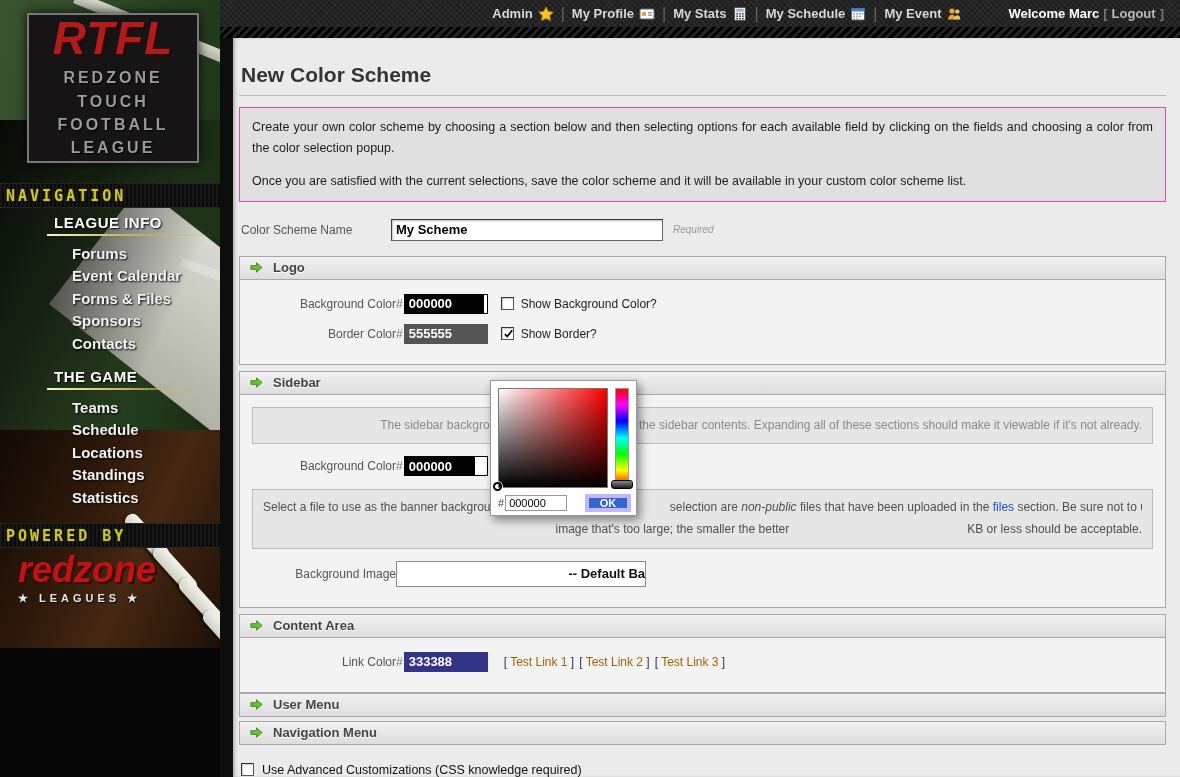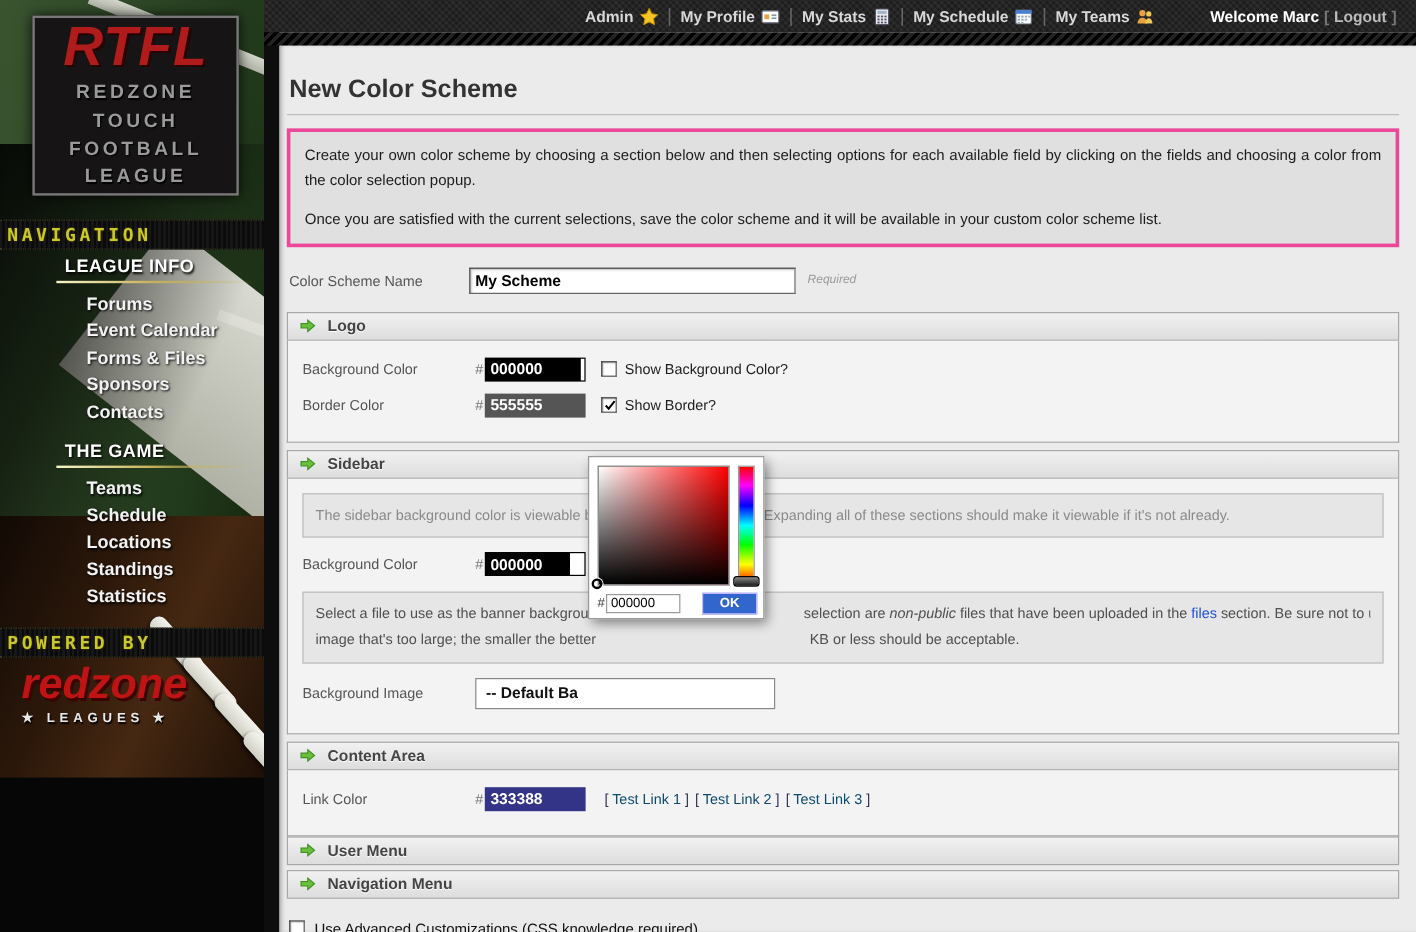--- a/index.html
+++ b/index.html
@@ -70,36 +70,36 @@
   .tb-icon{width:16px;height:16px;display:inline-block;}
   .topstrip{position:absolute;left:220px;top:27px;width:960px;height:11px;
             background:repeating-linear-gradient(135deg,#000 0 3px,#232323 3px 6px);z-index:10;}
 
   
   .content{position:absolute;left:233px;top:38px;width:947px;height:739px;background:#ebebeb;
            padding:20px 14px 0 6px;box-shadow:inset 3px 0 4px -2px rgba(0,0,0,.35);}
   .page-title{font-size:21px;font-weight:bold;color:#333;margin:5px 0 8px 2px;}
   .title-hr{border:none;border-top:1px solid #bbb;margin:0 0 11px 0;}
 
-  .infobox{background:#e0e0e0;border:3px solid #ec4899;padding:9px 12px;color:#1c1c1c;
+  .infobox{background:#e0e0e0;border:1px solid #ec4899;padding:9px 12px;color:#1c1c1c;
            font-size:12.5px;line-height:1.65;text-align:justify;}
   .infobox .p2{margin-top:13px;}
 
   .name-row{display:flex;align-items:center;margin:17px 0 15px 2px;}
   .flabel{display:inline-block;width:150px;color:#555;font-size:12px;flex:none;}
   .name-input{width:272px;height:22px;border:1px solid #666;border-top-color:#333;border-left-color:#444;
               background:#fff;font-family:"Liberation Sans",sans-serif;font-size:13px;font-weight:600;
               color:#000;padding:1px 4px;box-shadow:inset 1px 1px 2px rgba(0,0,0,.25);}
   .required{font-style:italic;color:#999;font-size:10px;margin-left:10px;}
 
   .sechead{display:flex;align-items:center;background:linear-gradient(#f1f1f1,#dddddd);
            border:1px solid #a8a8a8;height:24px;padding-left:9px;cursor:pointer;}
   .sechead .arrow{width:15px;height:15px;margin-right:9px;flex:none;}
   .sechead .sectitle{font-weight:bold;font-size:13px;color:#444;text-shadow:0 1px 0 #fff;}
-  .secbody{border:1px solid #a8a8a8;border-top:none;background:#f3f3f3;padding:4px 10px 10px 10px;}
+  .secbody{border:1px solid #a8a8a8;border-top:none;background:#f3f3f3;padding:4px 10px 10px 10px;text-align:right;}
   .sec-gap{height:6px;}
   .collapsed{margin-top:4px;}
 
   .crow{display:flex;align-items:center;margin:10px 0 10px 2px;}
   .hash{color:#777;font-size:12px;margin-right:1px;}
   .hexbox{width:84px;height:20px;display:flex;align-items:center;padding-left:5px;
           font-size:13px;font-weight:bold;color:#fff;cursor:pointer;position:relative;flex:none;}
   .hexbox .caret{position:absolute;right:1px;top:1px;bottom:1px;background:#fff;}
   .caret-thin{width:3px;}
   .caret-wide{width:12px;}
@@ -116,21 +116,21 @@
   .note-spacer1{display:inline-block;width:166px;}
   .note-spacer2{display:inline-block;width:178px;}
   .note-italic{font-style:italic;}
   .note-link{color:#1d4ed8;text-decoration:none;cursor:pointer;}
 
   .select-box{width:250px;height:26px;line-height:24px;border:1px solid #888;background:#fff;
               font-size:13px;font-weight:600;color:#111;padding-left:8px;cursor:pointer;flex:none;}
 
   .testlinks{margin-left:16px;font-size:12px;color:#333355;display:flex;gap:5px;}
   .tl-group{white-space:nowrap;}
-  .tl-link{color:#0c4a6e;text-decoration:none;cursor:pointer;}
+  .tl-link{color:#a16207;text-decoration:none;cursor:pointer;}
 
   .adv-row{display:flex;align-items:center;margin:18px 0 0 2px;}
   .adv-cb{margin-left:0;}
   .adv-label{margin-left:8px;font-size:12.5px;color:#111;}
   .adv-abbr{border-bottom:1px dotted #555;}
 
   
   .picker{position:absolute;left:490px;top:380px;width:147px;height:136px;background:#fff;
           border:1px solid #999;box-shadow:3px 4px 9px rgba(0,0,0,.45);z-index:50;}
   .sv-square{position:absolute;left:7px;top:7px;width:110px;height:100px;border:1px solid #777;
@@ -140,21 +140,21 @@
            background:linear-gradient(to bottom,#f00 0%,#f0f 16%,#00f 33%,#0ff 50%,#0f0 66%,#ff0 83%,#f00 100%);}
   .hue-handle{position:absolute;left:120px;top:99px;width:22px;height:9px;cursor:pointer;
               background:linear-gradient(#888,#1d1d1d);border:1px solid #000;border-radius:3px;}
   .sv-marker{position:absolute;left:2px;top:101px;width:9px;height:9px;border:2px solid #000;
              border-radius:50%;box-shadow:0 0 0 1px rgba(255,255,255,.9);cursor:pointer;}
   .pick-row{position:absolute;left:7px;top:113px;width:133px;display:flex;align-items:center;}
   .pick-hash{color:#444;font-size:11px;margin-right:1px;}
   .pick-input{width:62px;height:16px;border:1px solid #999;background:#fff;font-size:11px;
               color:#000;padding-left:3px;display:flex;align-items:center;}
   .ok-btn{margin-left:auto;width:46px;height:18px;color:#fff;font-weight:bold;font-size:11px;
-          border:1px solid #c4b5fd;display:flex;align-items:center;justify-content:center;cursor:pointer;}
+          border:4px solid #c4b5fd;display:flex;align-items:center;justify-content:center;cursor:pointer;}
 </style>
 </head>
 <body>
 
 <div class="page">
 
   <div class="sidebar">
     <div class="sb-grass">
       <div class="sb-yardline"></div>
       <div class="sb-hash1"></div>
@@ -268,21 +268,21 @@
               <rect x="6" y="9.6" width="2" height="1.6"></rect>
               <rect x="9" y="9.6" width="2" height="1.6"></rect>
               <rect x="3" y="12.2" width="2" height="1.3"></rect>
               <rect x="6" y="12.2" width="2" height="1.3"></rect>
             </g>
           </svg>
       </span>
     </a>
     <span class="tb-sep">|</span>
     <a class="tb-item">
-      <span>My Teams</span>
+      <span>My Event</span>
       <span class="tb-icon">
         <svg viewBox="0 0 16 16" width="16" height="16">
             <circle cx="6" cy="5" r="2.6" fill="#e8a33d"></circle>
             <path d="M2 13.5c0-3.2 2-4.8 4-4.8s4 1.6 4 4.8z" fill="#e8a33d"></path>
             <circle cx="11.3" cy="5.6" r="2.2" fill="#f0c855"></circle>
             <path d="M8.3 13.5c.2-2.8 1.6-4.2 3-4.2 1.6 0 3 1.5 3 4.2z" fill="#f0c855"></path>
           </svg>
       </span>
     </a>
     <span class="tb-welcome">Welcome Marc</span>

